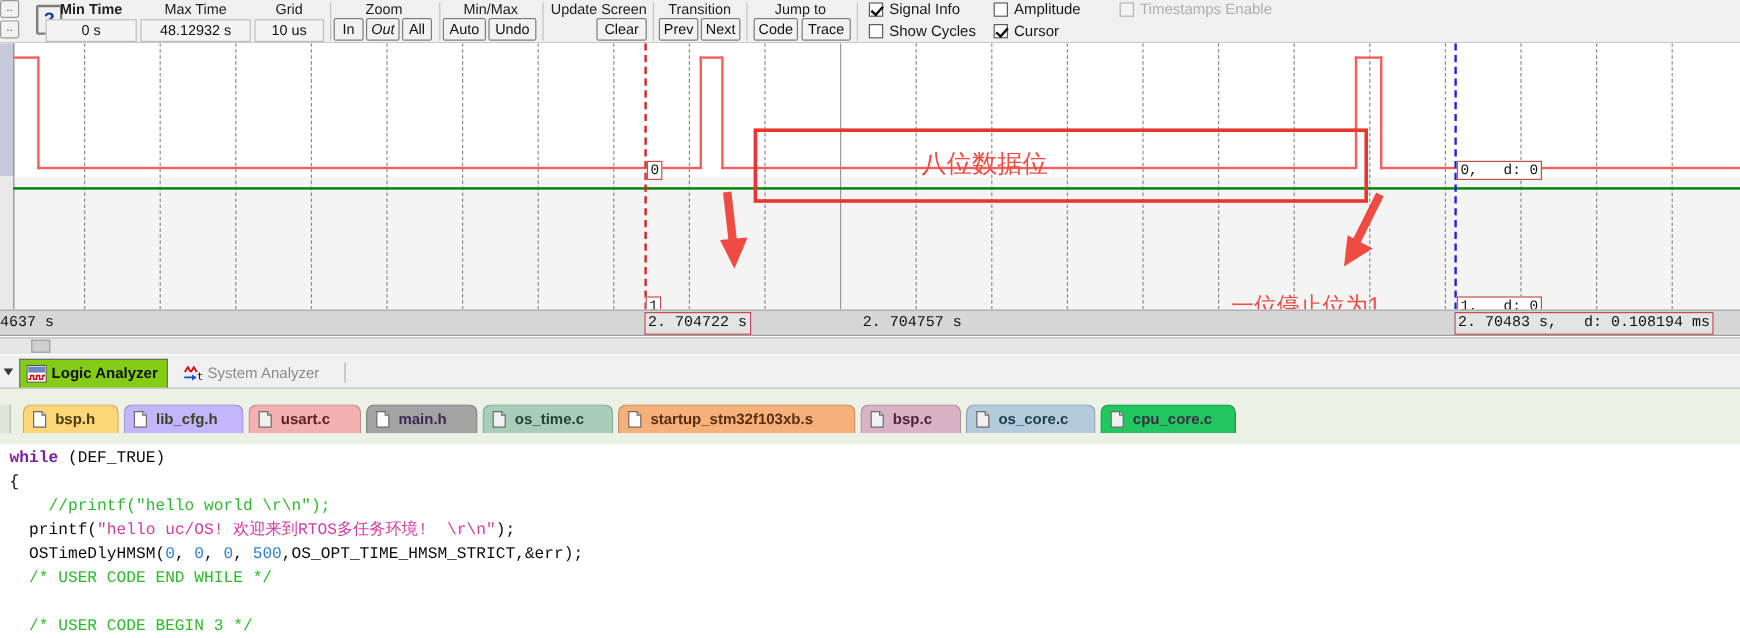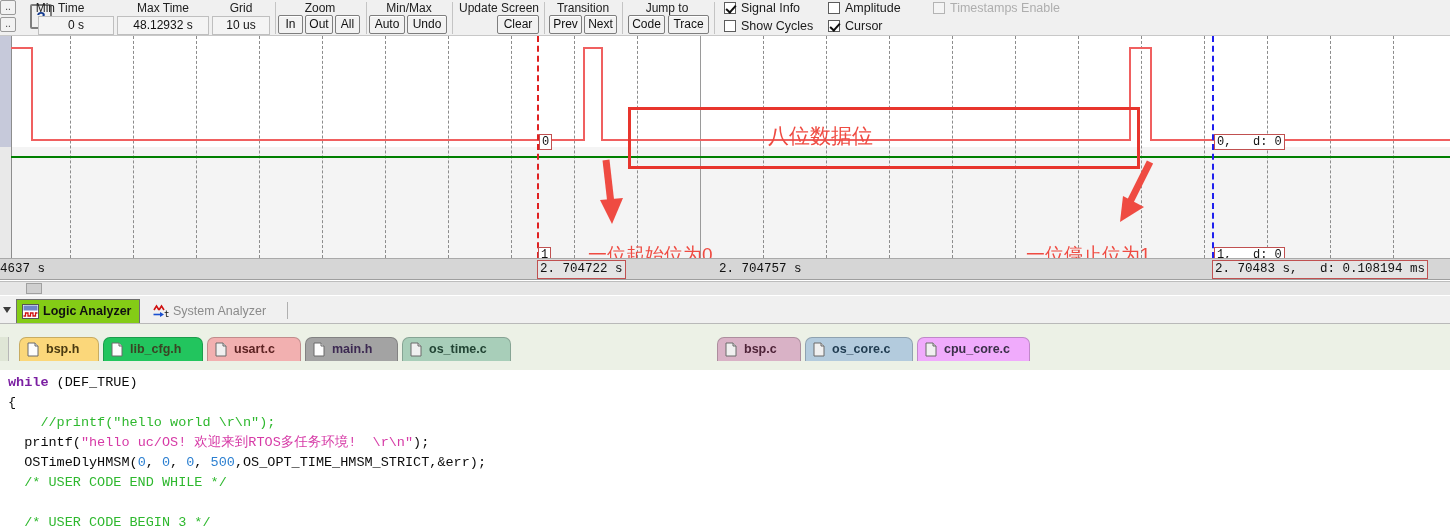--- a/index.html
+++ b/index.html
@@ -165,34 +165,34 @@
 
 <div class="app">
 
   <div class="toolbar">
 
     <div class="tb-lbtn" style="left:0;top:0;width:16px;height:15px;">..</div>
     <div class="tb-lbtn" style="left:0;top:17px;width:16px;height:15px;">..</div>
 
     <div class="qbtn" style="left:30px;top:4px;width:22px;height:25px;">?</div>
 
-    <div class="tb-cell tb-hdr" style="left:22px;top:1px;width:76px;">Min Time</div>
+    <div class="tb-cell tb-hdr" style="left:38px;top:1px;width:76px;font-weight:bold;">Min Time</div>
     <div class="tb-cell tb-val" style="left:38px;top:16px;width:76px;">0 s</div>
 
     <div class="tb-cell tb-hdr" style="left:117px;top:1px;width:92px;">Max Time</div>
     <div class="tb-cell tb-val" style="left:117px;top:16px;width:92px;">48.12932 s</div>
 
     <div class="tb-cell tb-hdr" style="left:212px;top:1px;width:58px;">Grid</div>
     <div class="tb-cell tb-val" style="left:212px;top:16px;width:58px;">10 us</div>
 
     <div class="tb-sep" style="left:275px;"></div>
 
     <div class="tb-cell tb-hdr" style="left:278px;top:1px;width:84px;">Zoom</div>
     <div class="tb-btn" style="left:278px;top:15px;width:25px;">In</div>
-    <div class="tb-btn" style="left:305px;top:15px;width:28px;">Out</div>
+    <div class="tb-btn" style="left:305px;top:15px;width:28px;font-style:italic;">Out</div>
     <div class="tb-btn" style="left:335px;top:15px;width:25px;">All</div>
 
     <div class="tb-sep" style="left:366px;"></div>
 
     <div class="tb-cell tb-hdr" style="left:368px;top:1px;width:82px;">Min/Max</div>
     <div class="tb-btn" style="left:369px;top:15px;width:36px;">Auto</div>
     <div class="tb-btn" style="left:407px;top:15px;width:40px;">Undo</div>
 
     <div class="tb-sep" style="left:452px;"></div>
 
@@ -283,21 +283,20 @@
 
     <div class="vtag" style="left:539px;top:98px;">0</div>
     <div class="vtag" style="left:538px;top:211px;">1</div>
     <div class="vtag" style="left:1214px;top:98px;">0,   d: 0</div>
     <div class="vtag" style="left:1214px;top:211px;">1,   d: 0</div>
 
     <svg style="position:absolute;left:592px;top:122px;" width="36" height="68" viewBox="0 0 36 68">
       <line x1="14" y1="2" x2="19" y2="46" stroke="#ef4b42" stroke-width="7"></line>
       <polygon points="8,42 31,40 20,66" fill="#ef4b42"></polygon>
     </svg>
-    <div class="anntext" style="left:588px;top:206px;font-size:19px;">一位起始位为0</div>
 
     <svg style="position:absolute;left:1116px;top:122px;" width="42" height="68" viewBox="0 0 42 68">
       <line x1="34" y1="4" x2="14" y2="44" stroke="#ef4b42" stroke-width="7"></line>
       <polygon points="4,64 7,38 28,49" fill="#ef4b42"></polygon>
     </svg>
     <div class="anntext" style="left:1026px;top:206px;font-size:19px;">一位停止位为1</div>
   </div>
 
   <div class="ruler">
     <div class="rlabel" style="left:0px;top:0;">4637 s</div>
@@ -339,21 +338,21 @@
     <div class="ftabs-edge"></div>
 
     <div class="ftab" style="left:19px;width:80px;background:#fbd77a;color:#4a3a10;">
       <svg class="pgico" viewBox="0 0 12 15">
           <path d="M1 1 h7 l3 3 v10 h-10 z" fill="#fdfdfd" stroke="#6b6b6b"></path>
           <path d="M8 1 v3 h3" fill="#e2e2e2" stroke="#6b6b6b"></path>
         </svg>
       <span>bsp.h</span>
     </div>
 
-    <div class="ftab" style="left:103px;width:100px;background:#22c55e;color:#3a4424;">
+    <div class="ftab" style="left:103px;width:100px;background:#c4b5fd;color:#3a4424;">
       <svg class="pgico" viewBox="0 0 12 15">
           <path d="M1 1 h7 l3 3 v10 h-10 z" fill="#fdfdfd" stroke="#6b6b6b"></path>
           <path d="M8 1 v3 h3" fill="#e2e2e2" stroke="#6b6b6b"></path>
         </svg>
       <span>lib_cfg.h</span>
     </div>
 
     <div class="ftab" style="left:207px;width:94px;background:#f2b0b0;color:#5c2222;">
       <svg class="pgico" viewBox="0 0 12 15">
           <path d="M1 1 h7 l3 3 v10 h-10 z" fill="#f0f0f0" stroke="#6b6b6b"></path>
@@ -371,38 +370,45 @@
     </div>
 
     <div class="ftab" style="left:402px;width:109px;background:#a8ceb9;color:#224434;">
       <svg class="pgico" viewBox="0 0 12 15">
           <path d="M1 1 h7 l3 3 v10 h-10 z" fill="#f0f0f0" stroke="#6b6b6b"></path>
           <path d="M8 1 v3 h3" fill="#dcdcdc" stroke="#6b6b6b"></path>
         </svg>
       <span>os_time.c</span>
     </div>
 
+    <div class="ftab" style="left:515px;width:198px;background:#f6b079;color:#5a2f10;">
+      <svg class="pgico" viewBox="0 0 12 15">
+          <path d="M1 1 h7 l3 3 v10 h-10 z" fill="#fdfdfd" stroke="#6b6b6b"></path>
+          <path d="M8 1 v3 h3" fill="#e2e2e2" stroke="#6b6b6b"></path>
+        </svg>
+      <span>startup_stm32f103xb.s</span>
+    </div>
 
     <div class="ftab" style="left:717px;width:84px;background:#d9b2c6;color:#4e2338;">
       <svg class="pgico" viewBox="0 0 12 15">
           <path d="M1 1 h7 l3 3 v10 h-10 z" fill="#f0f0f0" stroke="#6b6b6b"></path>
           <path d="M8 1 v3 h3" fill="#dcdcdc" stroke="#6b6b6b"></path>
         </svg>
       <span>bsp.c</span>
     </div>
 
     <div class="ftab" style="left:805px;width:108px;background:#b3cbdd;color:#1f3b50;">
       <svg class="pgico" viewBox="0 0 12 15">
           <path d="M1 1 h7 l3 3 v10 h-10 z" fill="#f0f0f0" stroke="#6b6b6b"></path>
           <path d="M8 1 v3 h3" fill="#dcdcdc" stroke="#6b6b6b"></path>
         </svg>
       <span>os_core.c</span>
     </div>
 
-    <div class="ftab" style="left:917px;width:113px;background:#f0abfc;color:#3a2f48;">
+    <div class="ftab" style="left:917px;width:113px;background:#22c55e;color:#3a2f48;">
       <svg class="pgico" viewBox="0 0 12 15">
           <path d="M1 1 h7 l3 3 v10 h-10 z" fill="#f0f0f0" stroke="#6b6b6b"></path>
           <path d="M8 1 v3 h3" fill="#dcdcdc" stroke="#6b6b6b"></path>
         </svg>
       <span>cpu_core.c</span>
     </div>
   </div>
 
   <div class="code" id="code-host"><div class="ln" style="top: 3px;"><span class="kw">while</span><span class="pl"> (DEF_TRUE)</span></div><div class="ln" style="top: 23px;"><span class="pl">{</span></div><div class="ln" style="top: 43px;"><span class="cm">    //printf("hello world \r\n");</span></div><div class="ln" style="top: 63px;"><span class="pl">  printf(</span><span class="str">"hello uc/OS! 欢迎来到RTOS多任务环境!  \r\n"</span><span class="pl">);</span></div><div class="ln" style="top: 83px;"><span class="pl">  OSTimeDlyHMSM(</span><span class="num">0</span><span class="pl">, </span><span class="num">0</span><span class="pl">, </span><span class="num">0</span><span class="pl">, </span><span class="num">500</span><span class="pl">,OS_OPT_TIME_HMSM_STRICT,&amp;err);</span></div><div class="ln" style="top: 103px;"><span class="cm">  /* USER CODE END WHILE */</span></div><div class="ln" style="top: 123px;"><span class="pl"></span></div><div class="ln" style="top: 143px;"><span class="cm">  /* USER CODE BEGIN 3 */</span></div></div>
 

